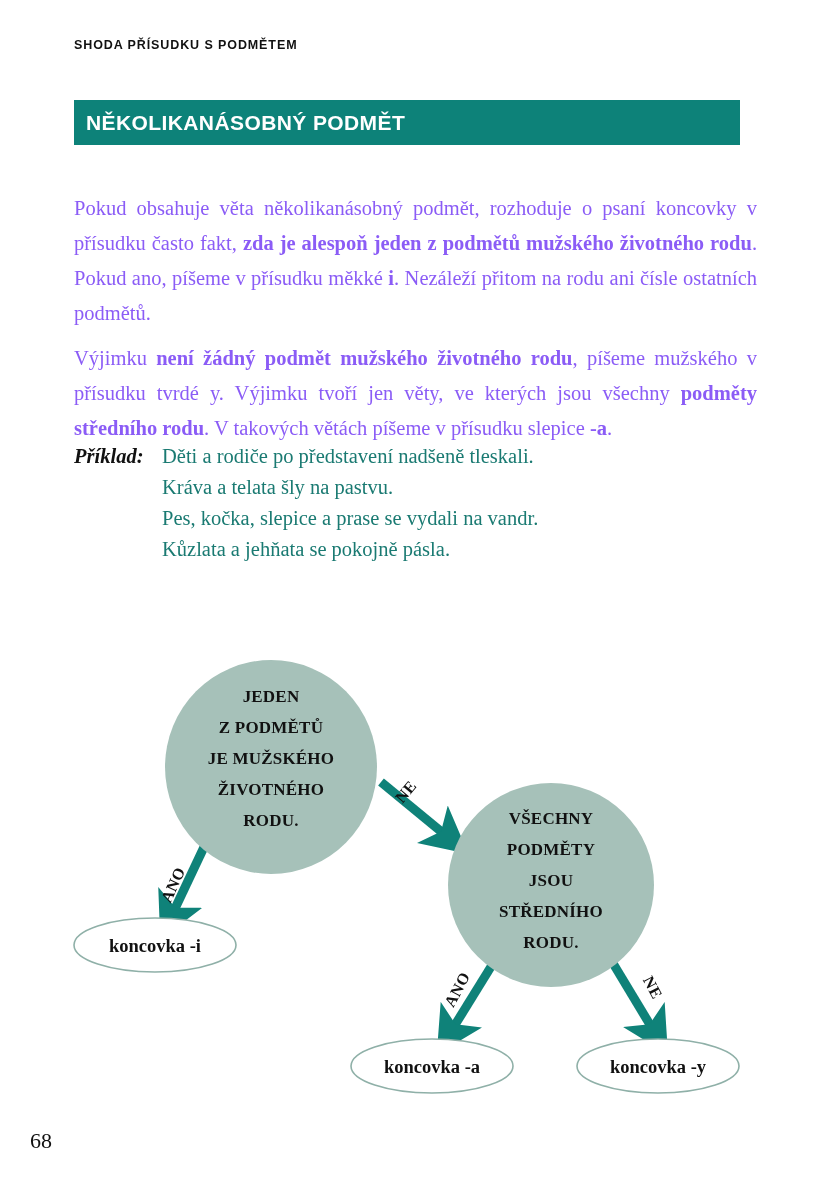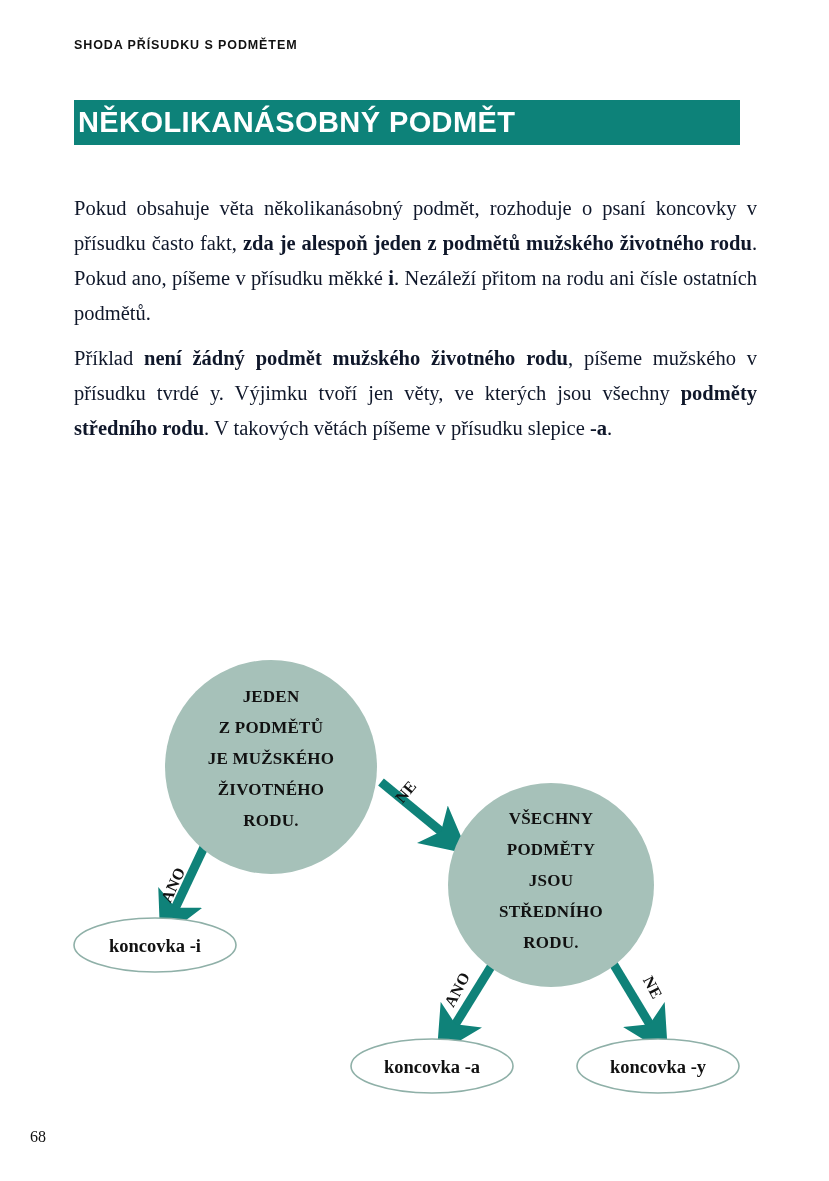--- a/index.html
+++ b/index.html
@@ -46,37 +46,37 @@
     top: 100px;
     width: 666px;
     height: 45px;
     background: #0d8279;
     display: flex;
     align-items: center;
   }
   .title-bar .title-text {
     font-family: "Liberation Sans", "DejaVu Sans", sans-serif;
     font-weight: 700;
-    font-size: 29px;
+    font-size: 21px;
     letter-spacing: 0.4px;
     color: #ffffff;
-    padding-left: 4px;
+    padding-left: 12px;
     white-space: nowrap;
   }
 
   
   .para {
     position: absolute;
     left: 74px;
     width: 683px;
     font-size: 20.5px;
     line-height: 35px;
     text-align: justify;
     text-justify: inter-word;
-    color: #0f172a;
+    color: #8b5cf6;
   }
   .para b { font-weight: 700; }
   #para-1 { top: 170px; }
   #para-2 { top: 320px; }
   #para-3 { top: 589px; }
 
   
   .example-block {
     position: absolute;
     left: 74px;
@@ -137,39 +137,48 @@
     fill: #111111;
     text-anchor: middle;
     letter-spacing: 0.5px;
   }
 
   
   .folio {
     position: absolute;
     left: 30px;
     top: 1128px;
-    font-size: 16px;
+    font-size: 22px;
     color: #111111;
   }
 </style>
 </head>
 <body>
 
 <div class="page">
 
   <div class="kicker">SHODA PŘÍSUDKU S PODMĚTEM</div>
 
   <div class="title-bar">
     <span class="title-text">NĚKOLIKANÁSOBNÝ PODMĚT</span>
   </div>
 
   <p class="para" id="para-1"><span>Pokud obsahuje věta několikanásobný podmět, rozhoduje o psaní koncovky v přísudku často fakt, </span><b>zda je alespoň jeden z podmětů mužského životného rodu</b><span>. Pokud ano, píšeme v přísudku měkké </span><b>i</b><span>. Nezáleží přitom na rodu ani čísle ostatních podmětů.</span></p>
 
-  <p class="para" id="para-2"><span>Příklad </span><b>není žádný podmět mužského životného rodu</b><span>, píšeme mužského v přísudku tvrdé y. Výjimku tvoří jen věty, ve kterých jsou všechny </span><b>podměty středního rodu</b><span>. V takových větách píšeme v přísudku slepice </span><b>-a</b><span>.</span></p>
-
+  <p class="para" id="para-2"><span>Výjimku </span><b>není žádný podmět mužského životného rodu</b><span>, píšeme mužského v přísudku tvrdé y. Výjimku tvoří jen věty, ve kterých jsou všechny </span><b>podměty středního rodu</b><span>. V takových větách píšeme v přísudku slepice </span><b>-a</b><span>.</span></p>
+
+  <div class="example-block">
+    <span class="example-label">Příklad:</span>
+    <div class="example-lines">
+      <div class="example-line">Děti a rodiče po představení nadšeně tleskali.</div>
+      <div class="example-line">Kráva a telata šly na pastvu.</div>
+      <div class="example-line">Pes, kočka, slepice a prase se vydali na vandr.</div>
+      <div class="example-line">Kůzlata a jehňata se pokojně pásla.</div>
+    </div>
+  </div>
 
 
   <div class="flowchart">
     <svg width="829" height="450" viewBox="0 0 829 450" xmlns="http://www.w3.org/2000/svg">
 
       <defs>
         <marker id="arrowhead" markerWidth="5.4" markerHeight="5.4" refX="2.4" refY="2.7" orient="auto" markerUnits="strokeWidth">
           <path d="M0,0 L5.2,2.7 L0,5.4 L1.25,2.7 Z" fill="#0f8279"></path>
         </marker>
       </defs>

